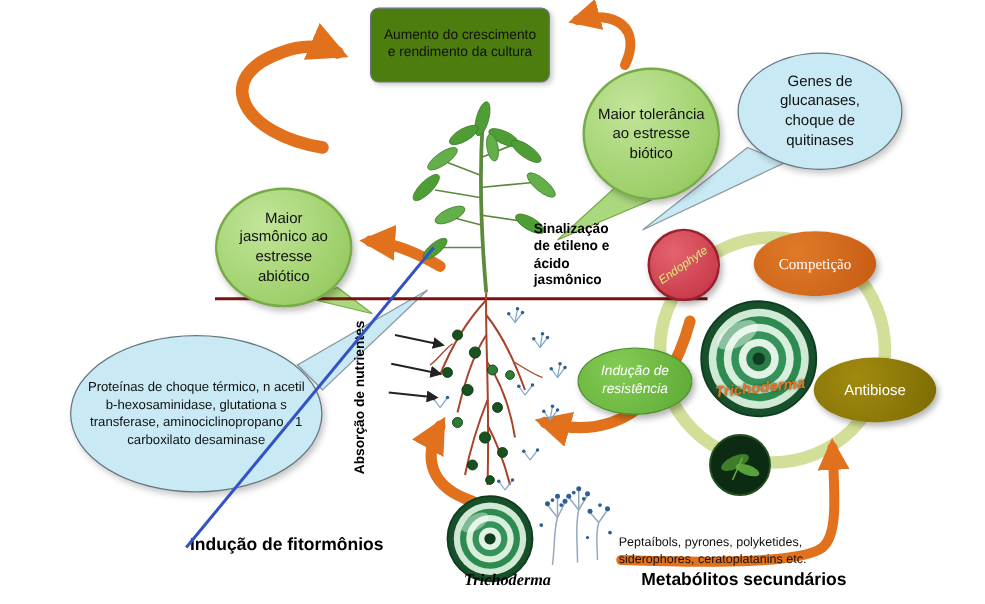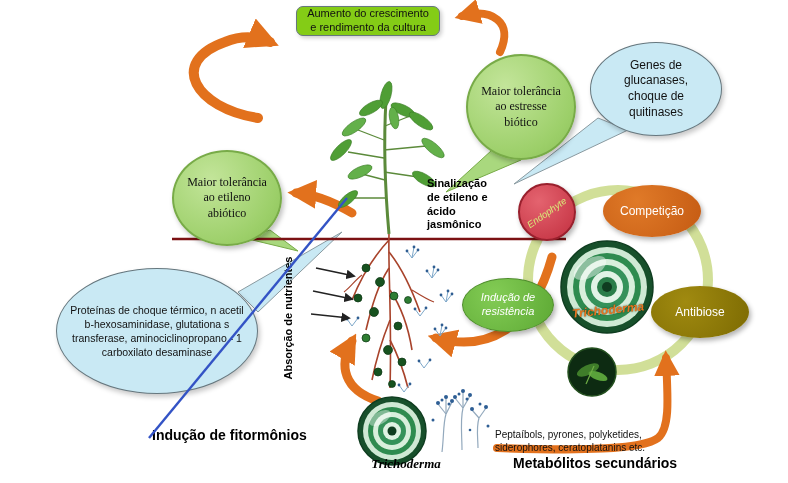--- a/index.html
+++ b/index.html
@@ -13,25 +13,25 @@
     position:absolute;display:flex;align-items:center;justify-content:center;
     text-align:center;box-sizing:border-box;z-index:3;
   }
   .cloud{
     background:#c9e9f4;border:1px solid #66777e;border-radius:50%;
     box-shadow:2px 3px 5px rgba(0,0,0,.22);padding:6px 12px;
   }
   .bubble{
     background:radial-gradient(circle at 35% 30%, #c3e59a, #9ccf69 70%, #8abf57);
     border:2px solid #78ab48;border-radius:50%;
-    box-shadow:2px 3px 5px rgba(0,0,0,.25);padding:6px 10px;font-family:Liberation Serif, serif;
+    box-shadow:2px 3px 5px rgba(0,0,0,.25);padding:6px 10px;
   }
   .roundbox{
-    background:#84cc16;border:1px solid #66777e;border-radius:7px;
-    box-shadow:2px 2px 4px rgba(0,0,0,.2);padding:0 8px;
+    background:#4d7c0f;border:1px solid #66777e;border-radius:7px;
+    box-shadow:2px 2px 4px rgba(0,0,0,.2);padding:15px 8px;
   }
   .oval{border-radius:50%;color:#fff;box-shadow:2px 3px 5px rgba(0,0,0,.3);}
   .lbl-bold{font-weight:bold;color:#000;z-index:4;}
   .small{font-size:11px;line-height:1.25;}
 </style>
 </head>
 <body>
 
 <div id="canvas">
 
@@ -250,34 +250,34 @@
 
   <div class="node cloud" style="left:590px;top:42px;width:132px;height:94px;font-size:12px;line-height:1.3;">
     <span>Genes de glucanases, choque de quitinases</span>
   </div>
 
   <div class="node bubble" style="left:466px;top:54px;width:110px;height:106px;font-size:12px;line-height:1.3;">
     <span>Maior tolerância ao estresse biótico</span>
   </div>
 
   <div class="node bubble" style="left:172px;top:150px;width:110px;height:96px;font-size:12px;line-height:1.3;">
-    <span>Maior tolerância ao etileno abiótico</span>
+    <span>Maior jasmônico ao estresse abiótico</span>
   </div>
 
   <div class="node cloud" style="left:56px;top:268px;width:202px;height:126px;font-size:10.5px;line-height:1.35;">
     <span>Proteínas de choque térmico, n acetil b-hexosaminidase, glutationa s transferase, aminociclinopropano - 1 carboxilato desaminase</span>
   </div>
 
   <div class="abs lbl-bold" style="left:427px;top:177px;width:72px;font-size:11px;line-height:1.25;"><span>Sinalização de etileno e ácido jasmônico</span></div>
 
   <div class="node oval" style="left:518px;top:183px;width:58px;height:58px;background:radial-gradient(circle at 35% 30%,#e4636f,#c22f3f);border:2px solid #99202d;">
     <span style="transform:rotate(-35deg);font-size:9.5px;font-style:italic;color:#d9ea79;">Endophyte</span>
   </div>
 
-  <div class="node oval" style="left:603px;top:185px;width:98px;height:52px;background:radial-gradient(circle at 35% 30%,#e07a28,#c45a12);font-size:12px;">
+  <div class="node oval" style="left:603px;top:185px;width:98px;height:52px;background:radial-gradient(circle at 35% 30%,#e07a28,#c45a12);font-size:12px;font-family:Liberation Serif, serif;">
     <span>Competição</span>
   </div>
 
   <div class="node oval" style="left:651px;top:286px;width:98px;height:52px;background:radial-gradient(circle at 35% 30%,#a08a10,#7c6a02);font-size:12px;">
     <span>Antibiose</span>
   </div>
 
   <div class="node oval" style="left:462px;top:278px;width:92px;height:54px;background:radial-gradient(circle at 35% 30%,#83cc55,#5ca833);border:1px solid #4e8c2c;font-size:11px;line-height:1.25;font-style:italic;">
     <span>Indução de resistência</span>
   </div>

